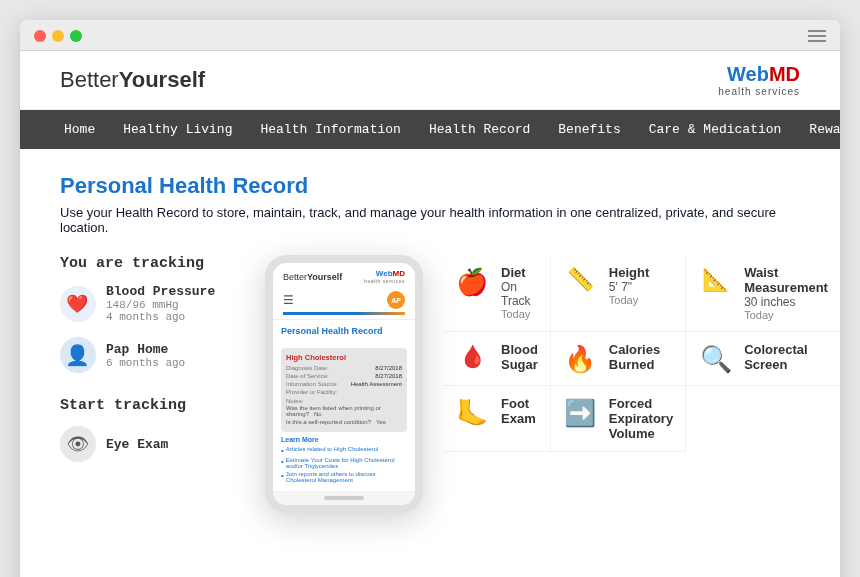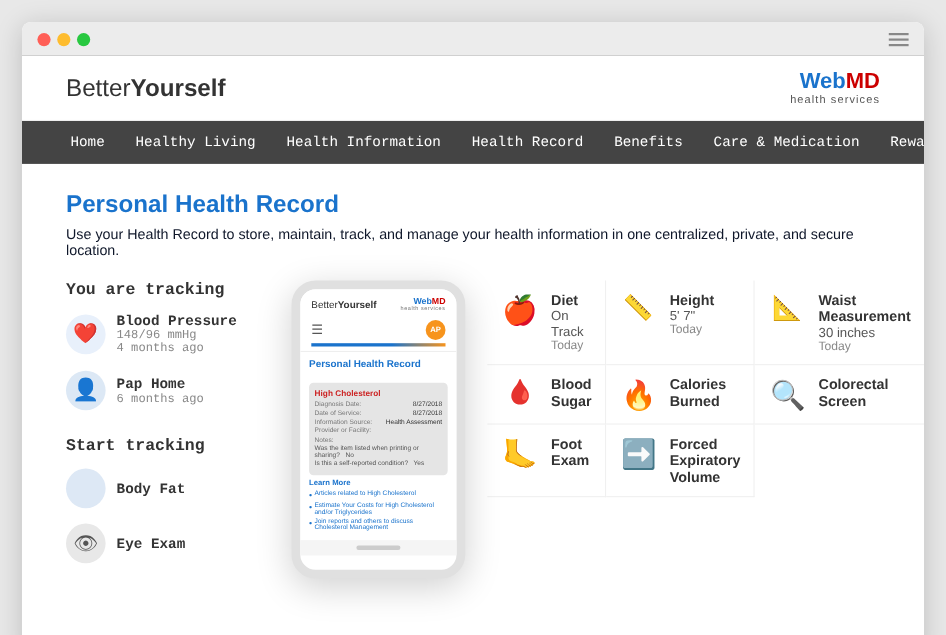--- a/index.html
+++ b/index.html
@@ -339,26 +339,20 @@
           <div class="tracking-icon icon-person" style="font-size:20px; color:#5588cc;">👤</div>
           <div class="tracking-info">
             <div class="label">Pap Home</div>
             <div class="sublabel">6 months ago</div>
           </div>
         </div>
 
         <div class="start-tracking-section">
           <div class="tracking-section-title">Start tracking</div>
 
-          <div class="tracking-item">
-            <div class="tracking-icon" style="background:#dde8f5; width:36px; height:36px; border-radius:50%;"></div>
-            <div class="tracking-info">
-              <div class="label">Body Fat</div>
-            </div>
-          </div>
 
           <div class="tracking-item">
             <div class="tracking-icon" style="background:#e8e8e8; color:#555; font-size:18px;">👁</div>
             <div class="tracking-info">
               <div class="label">Eye Exam</div>
             </div>
           </div>
         </div>
       </div>
 

